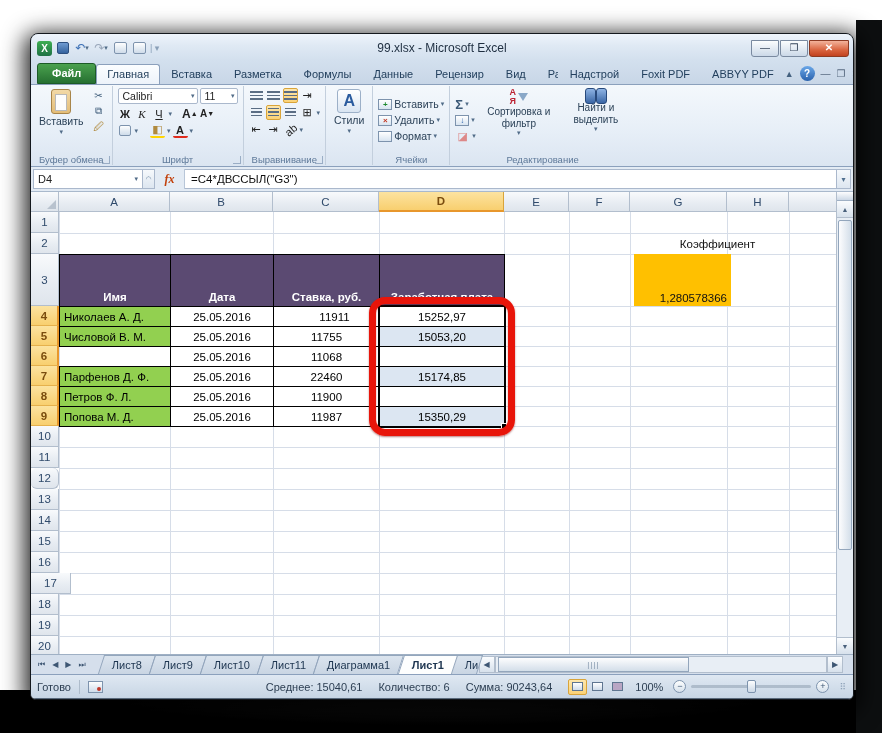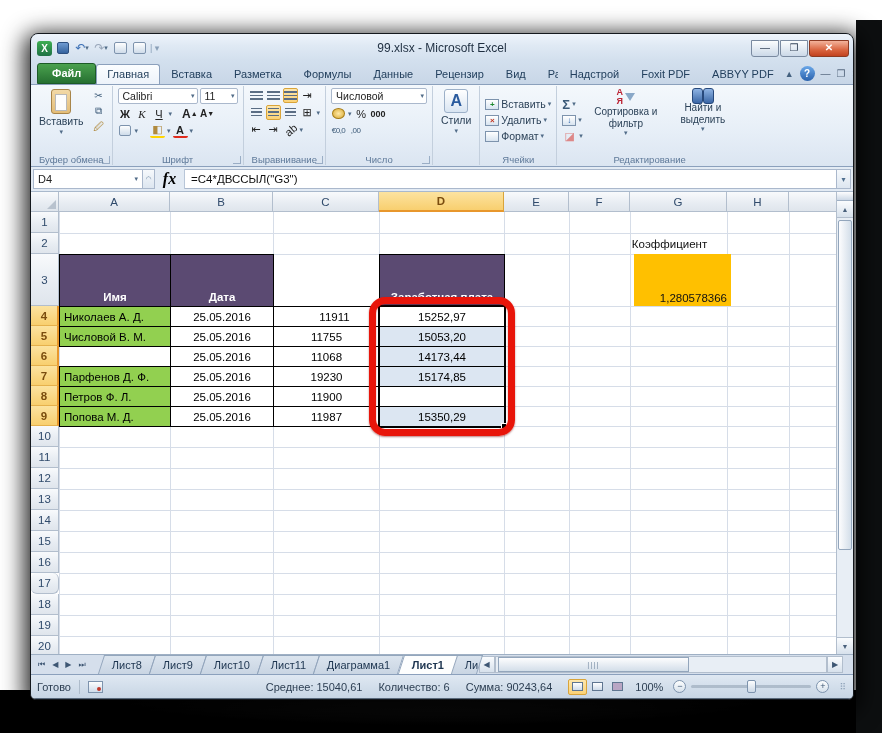--- a/index.html
+++ b/index.html
@@ -67,21 +67,21 @@
   .cellico{width:14px;height:11px;background:linear-gradient(#fff,#d8e4f0);border:1px solid #7d93ad;position:relative;font-size:8px;line-height:10px;text-align:center}
   .grn{color:#1f8a2e;font-weight:bold}.red{color:#c2341f;font-weight:bold}
   .minilbl{font-size:10.5px;color:#2c4258;white-space:nowrap}
   .coin{width:13px;height:11px;border-radius:50%;background:radial-gradient(#ffe9a8,#d8a92f);border:1px solid #a67c17}
   .numtxt{font-size:8px;color:#3c5a78;letter-spacing:-.5px}
   .styleA{width:24px;height:24px;font-size:16px;font-weight:bold;color:#2a5b9e;background:linear-gradient(#fff,#d9e5f2);border:1px solid #9cb0c8;border-radius:3px;display:flex;align-items:center;justify-content:center}
   
   .fbar{height:25px;display:flex;align-items:stretch;background:#e3ebf4;border-bottom:1px solid #a9b9cc;padding:2px}
   .namebox{width:110px;background:#fff;border:1px solid #aab8cc;display:flex;align-items:center;font-size:11px;color:#222;padding:0 4px;justify-content:space-between}
   .nbsplit{width:12px;background:linear-gradient(#f6f9fc,#dde6f0);border:1px solid #aab8cc;border-left:none;display:flex;align-items:center;justify-content:center;font-size:7px;color:#51708f}
-  .fxbox{width:30px;display:flex;align-items:center;justify-content:center;font-size:16px;color:#000000;border-right:1px solid #b8c6d8;font-style:italic;font-family:"Liberation Serif",serif;font-weight:bold}
+  .fxbox{width:30px;display:flex;align-items:center;justify-content:center;font-size:12px;color:#c2410c;border-right:1px solid #b8c6d8;font-style:italic;font-family:"Liberation Serif",serif;font-weight:bold}
   .ftext{flex:1;background:#fff;border:1px solid #aab8cc;border-left:none;display:flex;align-items:center;font-size:11.5px;color:#111;padding:0 6px}
   .fexp{width:14px;display:flex;align-items:center;justify-content:center;font-size:8px;color:#51708f;background:linear-gradient(#f6f9fc,#dde6f0);border:1px solid #aab8cc;border-left:none}
   
   .gridwrap{height:462px;display:flex;background:#fff}
   .gridarea{position:relative;flex:1;overflow:hidden;background:#fff}
   .ch,.rh{position:absolute;background:linear-gradient(#f8fafc,#e7ecf2 60%,#dfe5ec);border-right:1px solid #b2becd;border-bottom:1px solid #b2becd;
     font-size:11.5px;color:#2f4a6b;display:flex;align-items:center;justify-content:center}
   .ch.sel{background:linear-gradient(#fce3a0,#f8cf6f);border-right-color:#d9a43a;border-bottom:2px solid #e8972c;color:#7a4c0e;font-weight:bold}
   .rh.sel{background:linear-gradient(#fce3a0,#f8cf6f);border-bottom-color:#e5b14d;border-right:2px solid #e8972c;color:#7a4c0e;font-weight:bold}
   .corner-tri{position:absolute;right:2px;bottom:2px;width:0;height:0;border-left:9px solid transparent;border-bottom:9px solid #b8c2ce}
@@ -273,42 +273,20 @@
             <span class="tgl">⇤</span>
             <span class="tgl">⇥</span>
             <span class="tgl" style="transform:rotate(-40deg)">ab</span>
               <span class="da">▾</span>
           </div>
         </div>
         <div class="glabel">Выравнивание</div>
         <div class="dlg"></div>
       </div>
 
-      <div class="grp">
-        <div class="fcol">
-          <div class="combo" style="width:96px">
-              <span>Числовой</span>
-              <span class="da">▾</span>
-            </div>
-          <div class="frow">
-            <span class="tgl">
-                <span class="coin"></span>
-              </span>
-              <span class="da">▾</span>
-            <span class="tgl">%</span>
-            <span class="tgl" style="font-size:9px;font-weight:bold">000</span>
-          </div>
-          <div class="frow">
-            <span class="tgl numtxt">€0,0</span>
-            <span class="tgl numtxt">,00</span>
-          </div>
-        </div>
-        <div class="glabel">Число</div>
-        <div class="dlg"></div>
-      </div>
 
       <div class="grp">
         <div class="bigbtn">
           <span class="styleA">А</span>
           <span>Стили</span>
           <span class="da">▾</span>
         </div>
       </div>
 
       <div class="grp">
@@ -421,49 +399,49 @@
           <div class="rh" style="left: 0px; top: 41px; width: 28px; height: 21px;">2</div>
           <div class="rh" style="left: 0px; top: 62px; width: 28px; height: 52px;">3</div>
           <div class="rh sel" style="left: 0px; top: 114px; width: 28px; height: 20px;">4</div>
           <div class="rh sel" style="left: 0px; top: 134px; width: 28px; height: 20px;">5</div>
           <div class="rh sel" style="left: 0px; top: 154px; width: 28px; height: 20px;">6</div>
           <div class="rh sel" style="left: 0px; top: 174px; width: 28px; height: 20px;">7</div>
           <div class="rh sel" style="left: 0px; top: 194px; width: 28px; height: 20px;">8</div>
           <div class="rh sel" style="left: 0px; top: 214px; width: 28px; height: 20px;">9</div>
           <div class="rh" style="left: 0px; top: 234px; width: 28px; height: 21px;">10</div>
           <div class="rh" style="left: 0px; top: 255px; width: 28px; height: 21px;">11</div>
-          <div class="rh" style="left: 0px; top: 276px; width: 28px; height: 21px;">12</div>
+          <div class="rh" style="left: 0px; top: 276px; width: 28px; height: 21px; border-radius: 6px;">12</div>
           <div class="rh" style="left: 0px; top: 297px; width: 28px; height: 21px;">13</div>
           <div class="rh" style="left: 0px; top: 318px; width: 28px; height: 21px;">14</div>
           <div class="rh" style="left: 0px; top: 339px; width: 28px; height: 21px;">15</div>
           <div class="rh" style="left: 0px; top: 360px; width: 28px; height: 21px;">16</div>
-          <div class="rh" style="left: 0px; top: 381px; width: 28px; height: 21px; border-radius: 6px;">17</div>
+          <div class="rh" style="left: 0px; top: 381px; width: 40px; height: 21px;">17</div>
           <div class="rh" style="left: 0px; top: 402px; width: 28px; height: 21px;">18</div>
           <div class="rh" style="left: 0px; top: 423px; width: 28px; height: 21px;">19</div>
           <div class="rh" style="left: 0px; top: 444px; width: 28px; height: 21px;">20</div>
-          <div class="cell coeff-label" style="left: 574px; top: 41px; width: 97px; height: 21px; padding-left: 32px;">Коэффициент</div>
+          <div class="cell coeff-label" style="left: 622px; top: 41px; width: 97px; height: 21px; padding-left: 32px;">Коэффициент</div>
           <div class="cell coeff-val" style="left: 603px; top: 62px; width: 97px; height: 52px;">1,280578366</div>
           <div class="tc th" style="left: 28px; top: 62px; width: 112px; height: 53px;">Имя</div>
           <div class="tc th" style="left: 139px; top: 62px; width: 104px; height: 53px;">Дата</div>
+          <div class="tc th" style="left: 242px; top: 62px; width: 107px; height: 53px;">Ставка, руб.</div>
           <div class="tc th" style="left: 348px; top: 62px; width: 126px; height: 53px;">Заработная плата</div>
           <div class="tc nm" style="left: 28px; top: 114px; width: 112px; height: 21px;">Николаев А. Д.</div>
           <div class="tc ct" style="left: 139px; top: 114px; width: 104px; height: 21px;">25.05.2016</div>
           <div class="tc ct" style="left: 242px; top: 114px; width: 123px; height: 21px;">11911</div>
           <div class="tc sal act" style="left: 348px; top: 114px; width: 126px; height: 21px;">15252,97</div>
           <div class="tc nm" style="left: 28px; top: 134px; width: 112px; height: 21px;">Числовой В. М.</div>
           <div class="tc ct" style="left: 139px; top: 134px; width: 104px; height: 21px;">25.05.2016</div>
           <div class="tc ct" style="left: 242px; top: 134px; width: 107px; height: 21px;">11755</div>
           <div class="tc sal" style="left: 348px; top: 134px; width: 126px; height: 21px;">15053,20</div>
           <div class="tc nm" style="left: 28px; top: 154px; width: 112px; height: 21px; margin-top: 39px;">Коваль Л. П.</div>
           <div class="tc ct" style="left: 139px; top: 154px; width: 104px; height: 21px;">25.05.2016</div>
           <div class="tc ct" style="left: 242px; top: 154px; width: 107px; height: 21px;">11068</div>
-          <div class="tc sal" style="left: 348px; top: 154px; width: 126px; height: 21px;">14173,44</div>
           <div class="tc nm" style="left: 28px; top: 174px; width: 112px; height: 21px;">Парфенов Д. Ф.</div>
           <div class="tc ct" style="left: 139px; top: 174px; width: 104px; height: 21px;">25.05.2016</div>
-          <div class="tc ct" style="left: 242px; top: 174px; width: 107px; height: 21px;">19230</div>
+          <div class="tc ct" style="left: 242px; top: 174px; width: 107px; height: 21px;">22460</div>
           <div class="tc sal" style="left: 348px; top: 174px; width: 126px; height: 21px;">15174,85</div>
           <div class="tc nm" style="left: 28px; top: 194px; width: 112px; height: 21px;">Петров Ф. Л.</div>
           <div class="tc ct" style="left: 139px; top: 194px; width: 104px; height: 21px;">25.05.2016</div>
           <div class="tc ct" style="left: 242px; top: 194px; width: 107px; height: 21px;">11900</div>
           <div class="tc nm" style="left: 28px; top: 214px; width: 112px; height: 21px;">Попова М. Д.</div>
           <div class="tc ct" style="left: 139px; top: 214px; width: 104px; height: 21px;">25.05.2016</div>
           <div class="tc ct" style="left: 242px; top: 214px; width: 107px; height: 21px;">11987</div>
           <div class="tc sal" style="left: 348px; top: 214px; width: 126px; height: 21px;">15350,29</div>
           <div class="selrect" style="left: 347px; top: 113px; width: 128px; height: 123px;"></div>
           <div class="fillh" style="left: 470px; top: 231px; width: 6px; height: 6px;"></div>

